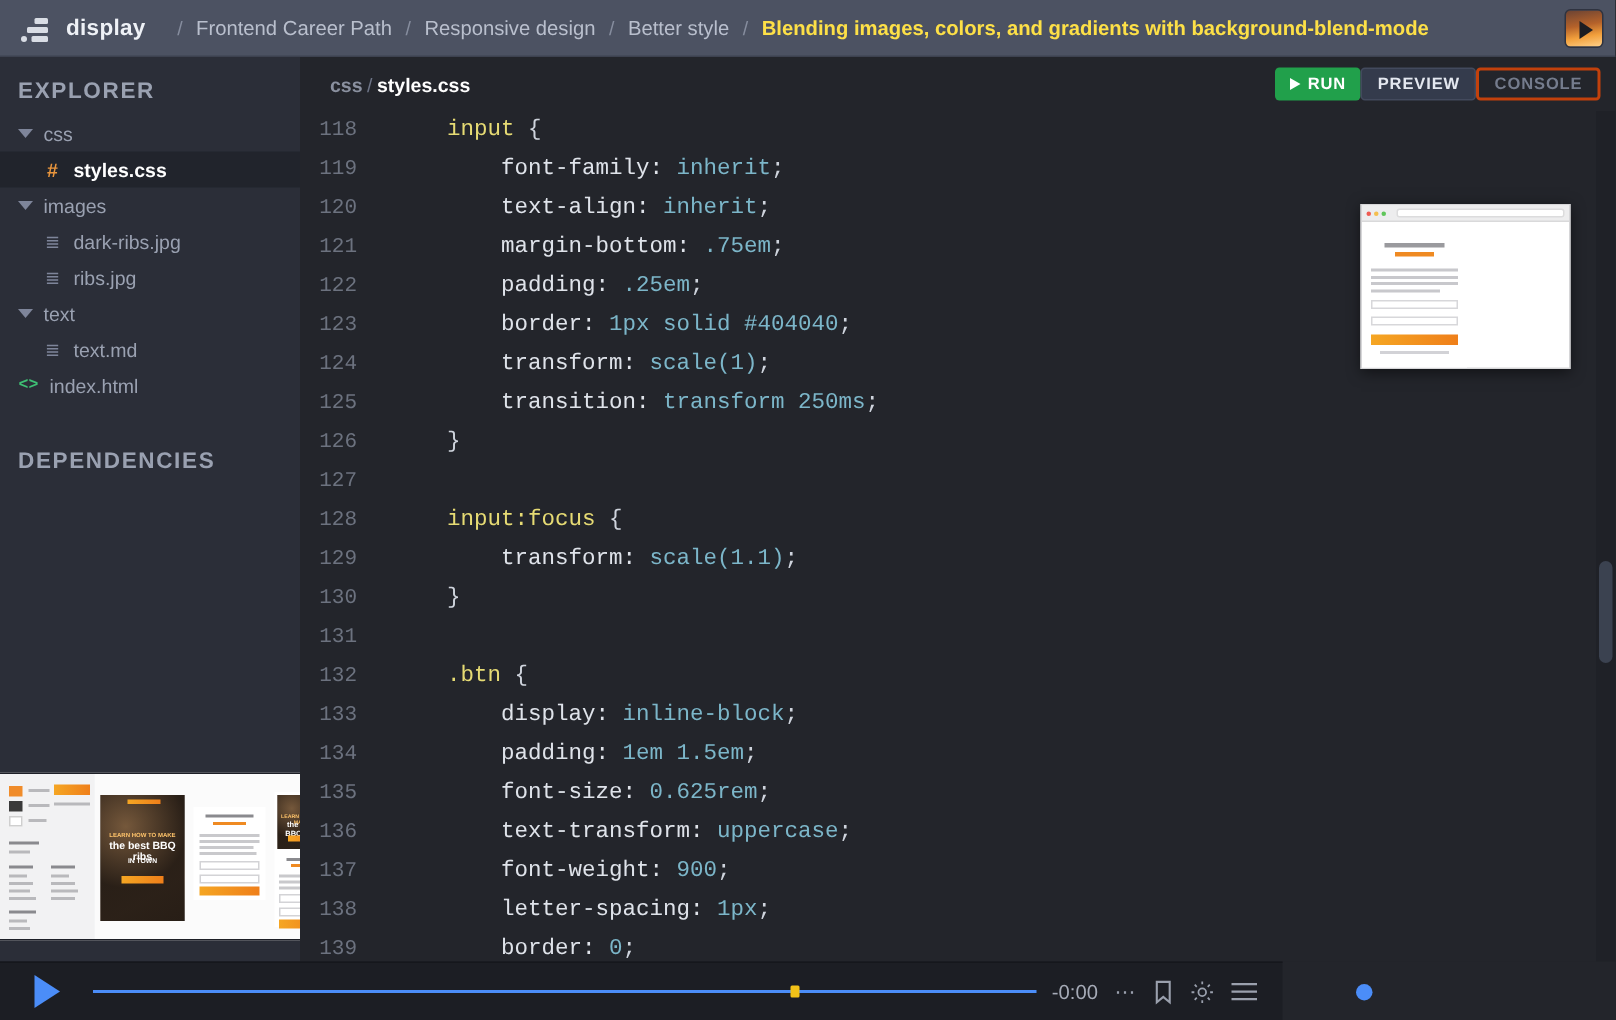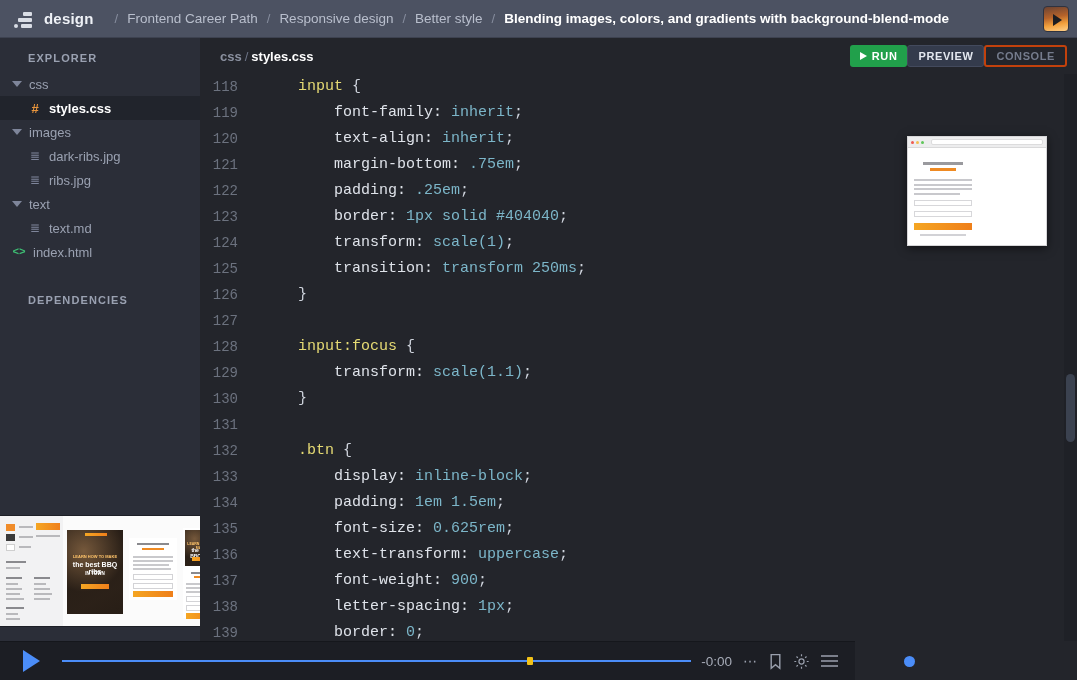--- a/index.html
+++ b/index.html
@@ -26,44 +26,43 @@
   #logo-mark i.b2 { width: 14px; height: 4px; left: 4px; bottom: 6px; }
   #logo-mark i.b3 { width: 9px; height: 4px; left: 9px; bottom: 12px; }
   .brand {
     color: #eef1f6; font-size: 15px; font-weight: bold; letter-spacing: .2px;
     margin-right: 12px; white-space: nowrap;
   }
   .crumb-sep { color: #868d9e; font-size: 13px; margin: 0 9px; }
   .crumb {
     color: #b9bfcd; font-size: 13.5px; white-space: nowrap;
   }
-  .crumb.active { color: #ffffff; font-weight: bold; }
+  .crumb.active { color: #fde047; font-weight: bold; }
   #avatar {
     margin-left: auto; width: 26px; height: 26px; border-radius: 4px;
     background: linear-gradient(170deg,#6b4333 0%,#b5622a 42%,#f2a03c 70%,#ffd089 100%);
     position: relative; flex: 0 0 auto; border: 1px solid #2f3340;
   }
   #avatar .tri {
     position: absolute; left: 9px; top: 7px;
     width: 0; height: 0;
     border-left: 9px solid #1b1d22;
     border-top: 6px solid transparent;
     border-bottom: 6px solid transparent;
   }
 
   
   #sidebar {
     position: absolute; left: 0; top: 38px; width: 200px; height: 603px;
     background: #2b2e38;
     overflow: hidden;
   }
   .panel-title {
-    color: #9aa1b1; font-size: 11px; font-weight: bold; letter-spacing: 1.1px;
+    color: #9aa1b1; font-size: 15px; font-weight: bold; letter-spacing: 1.1px;
     padding: 14px 0 8px 12px;
-    margin-left: 16px;
   }
   .tree-row {
     display: flex; align-items: center; height: 24px;
     padding-left: 12px; font-size: 13px; color: #9aa1b1; cursor: pointer;
   }
   .tree-row.folder { color: #9aa1b1; }
   .tree-row.file { padding-left: 28px; }
   .tree-row.selected { background: #21242c; color: #ffffff; font-weight: bold; }
   .caret {
     width: 0; height: 0; margin-right: 7px;
@@ -236,21 +235,21 @@
 </head>
 <body>
 
 <div id="topbar">
   <span id="logo-mark">
     <i class="d1"></i>
       <i class="b1"></i>
       <i class="b2"></i>
       <i class="b3"></i>
   </span>
-  <span class="brand">design</span>
+  <span class="brand">display</span>
 
   <span class="crumb-sep">/</span>
   <span class="crumb">Frontend Career Path</span>
   <span class="crumb-sep">/</span>
   <span class="crumb">Responsive design</span>
   <span class="crumb-sep">/</span>
   <span class="crumb">Better style</span>
   <span class="crumb-sep">/</span>
   <span class="crumb active">Blending images, colors, and gradients with background-blend-mode</span>
 

